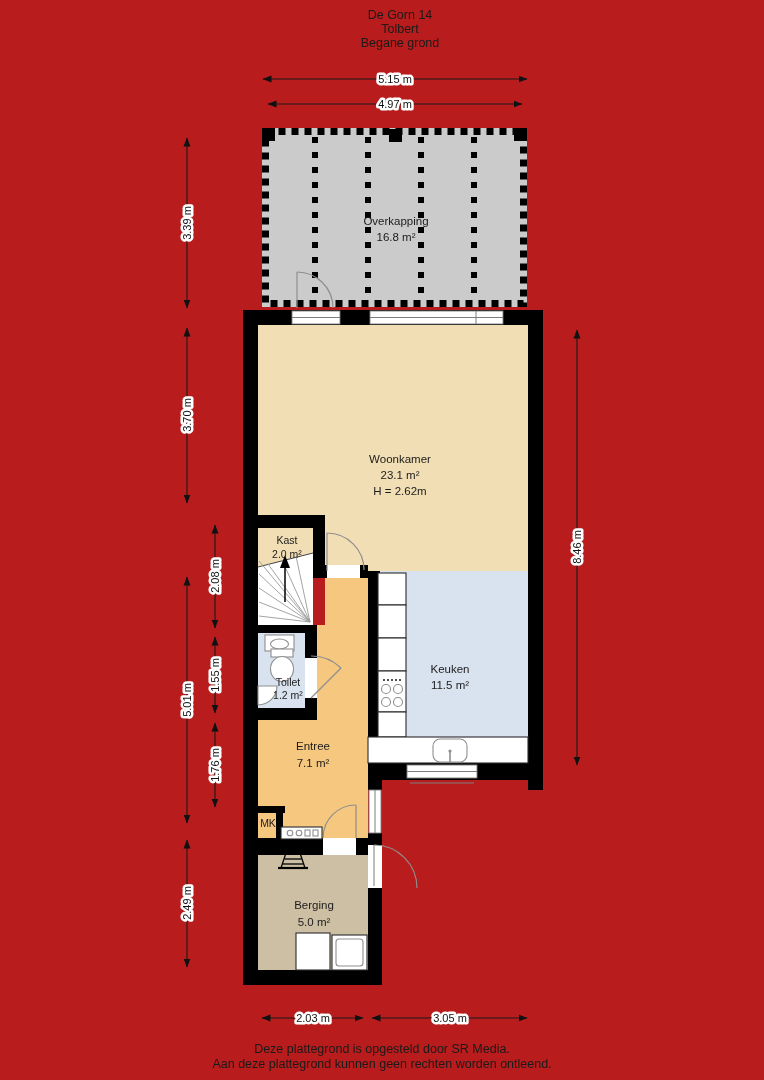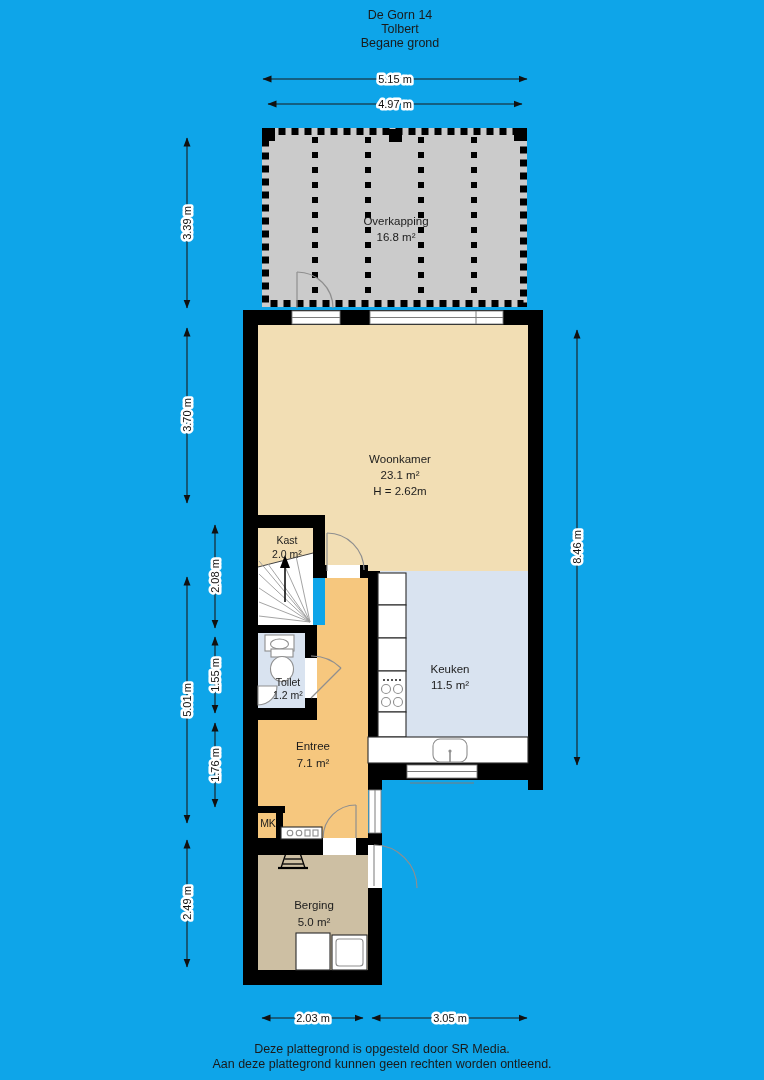--- a/index.html
+++ b/index.html
@@ -1,16 +1,16 @@
 <!DOCTYPE html>
 <html><head>
 <meta charset="utf-8">
 <style>
   html,body{margin:0;padding:0;background:#fff;}
-  .page{width:764px;height:1080px;position:relative;background:#0ea5e9;}
+  .page{width:764px;height:1080px;position:relative;background:#b91c1c;}
   svg{display:block;}
   text{font-family:"Liberation Sans","DejaVu Sans",sans-serif;}
   .title-text{font-size:12.5px;fill:#1a1a1a;text-anchor:middle;}
   .room-label{font-size:11.5px;fill:#1c1c1c;text-anchor:middle;}
   .room-label-sm{font-size:10.5px;fill:#1c1c1c;text-anchor:middle;}
   .dim{stroke:#1a1a1a;stroke-width:1.1;fill:none;}
   .dim-label{font-size:11px;fill:#111;text-anchor:middle;stroke:#fff;stroke-width:5px;
              paint-order:stroke;stroke-linejoin:round;}
   .wall{fill:#000;}
   .opening{fill:#fff;}

